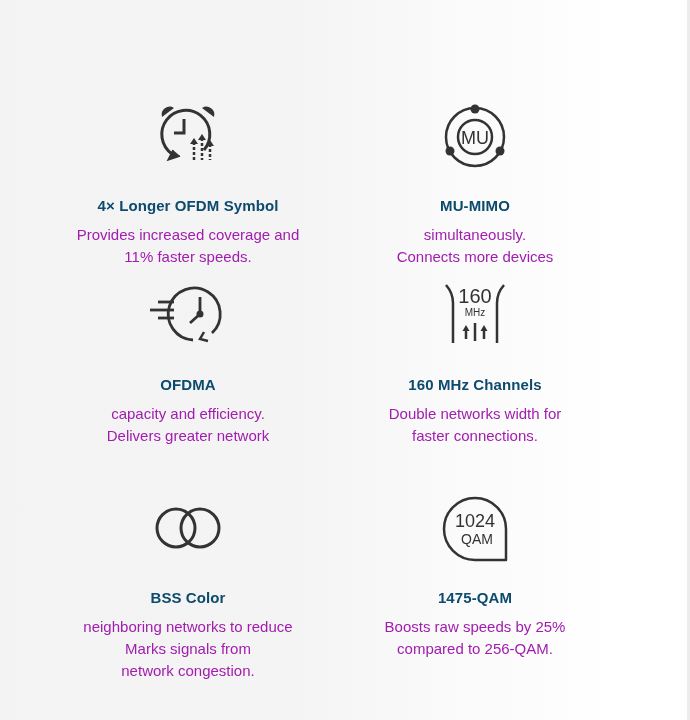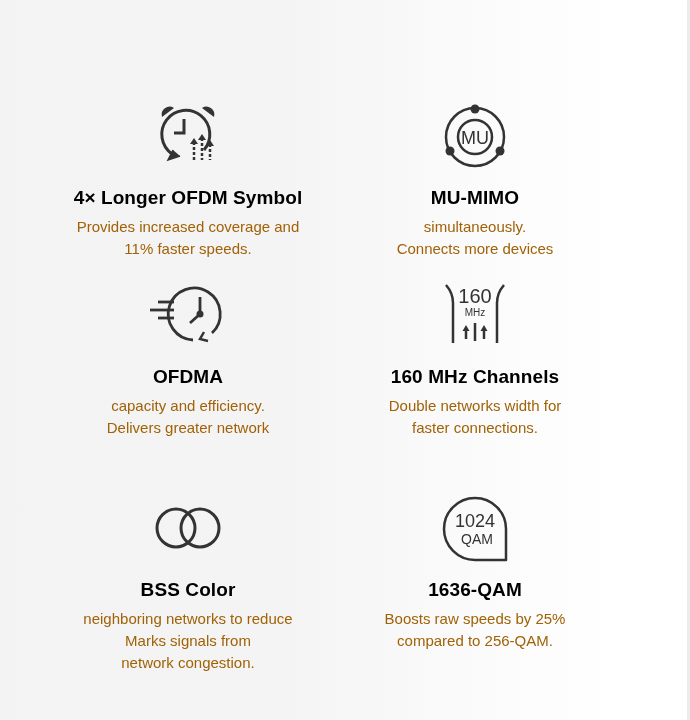--- a/index.html
+++ b/index.html
@@ -32,29 +32,29 @@
       display: block;
       margin: 0 auto;
       height: 66px;
     }
     .feature .icon svg {
       display: block;
       margin: 0 auto;
     }
     .feature .title {
       font-weight: bold;
-      font-size: 19px;
-      color: #000000;
-      margin-top: 16px;
+      font-size: 15px;
+      color: #0c4a6e;
+      margin-top: 24px;
       line-height: 24px;
       letter-spacing: 0.1px;
     }
     .feature .desc {
       font-size: 15px;
-      color: #a16207;
+      color: #a21caf;
       line-height: 22px;
       margin-top: 6px;
     }
     .col-left { left: 38px; }
     .col-right { left: 325px; }
     .row-1 { top: 104px; }
     .row-2 { top: 283px; }
     .row-3 { top: 496px; }
   </style>
 </head>
@@ -165,18 +165,18 @@
 </div>
 
 <div class="feature col-right row-3">
   <div class="icon">
     <svg width="66" height="66" viewBox="0 0 66 66" fill="none" stroke="#333" stroke-width="2.5">
       <path d="M33 64 A31 31 0 1 1 64 33 L64 64 Z" stroke-linejoin="round"></path>
       <text x="33" y="31" text-anchor="middle" font-family="Liberation Sans, sans-serif" font-size="18" fill="#333" stroke="none">1024</text>
       <text x="35" y="48" text-anchor="middle" font-family="Liberation Sans, sans-serif" font-size="14" fill="#333" stroke="none">QAM</text>
     </svg>
   </div>
-  <div class="title">1636-QAM</div>
+  <div class="title">1475-QAM</div>
   <div class="desc">
     <div>Boosts raw speeds by 25%</div>
     <div>compared to 256-QAM.</div>
   </div>
 </div>
 
 </body></html>

